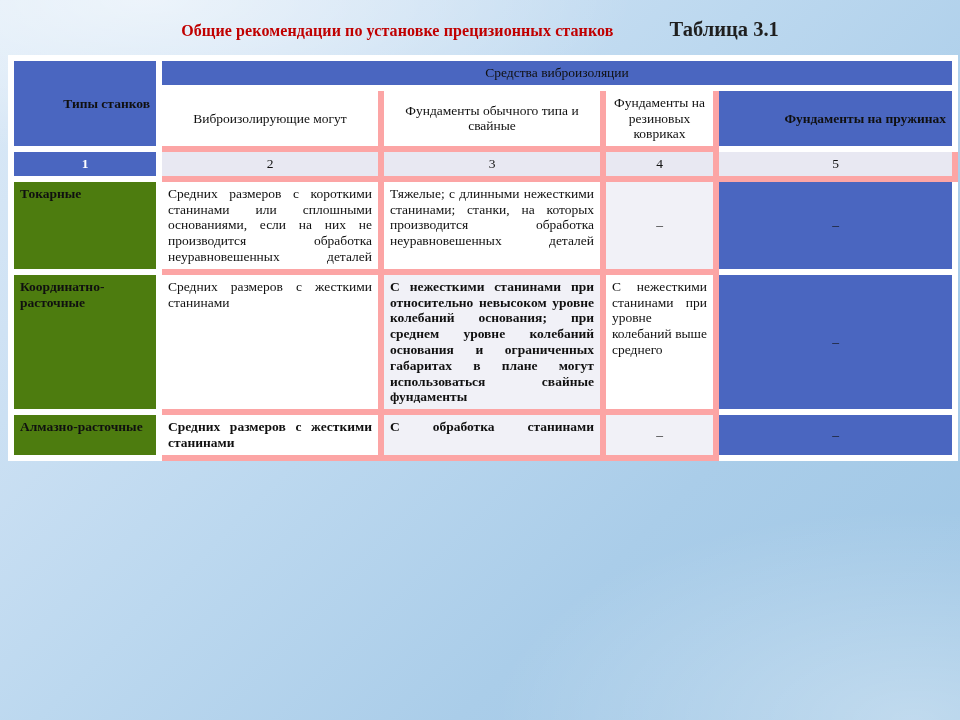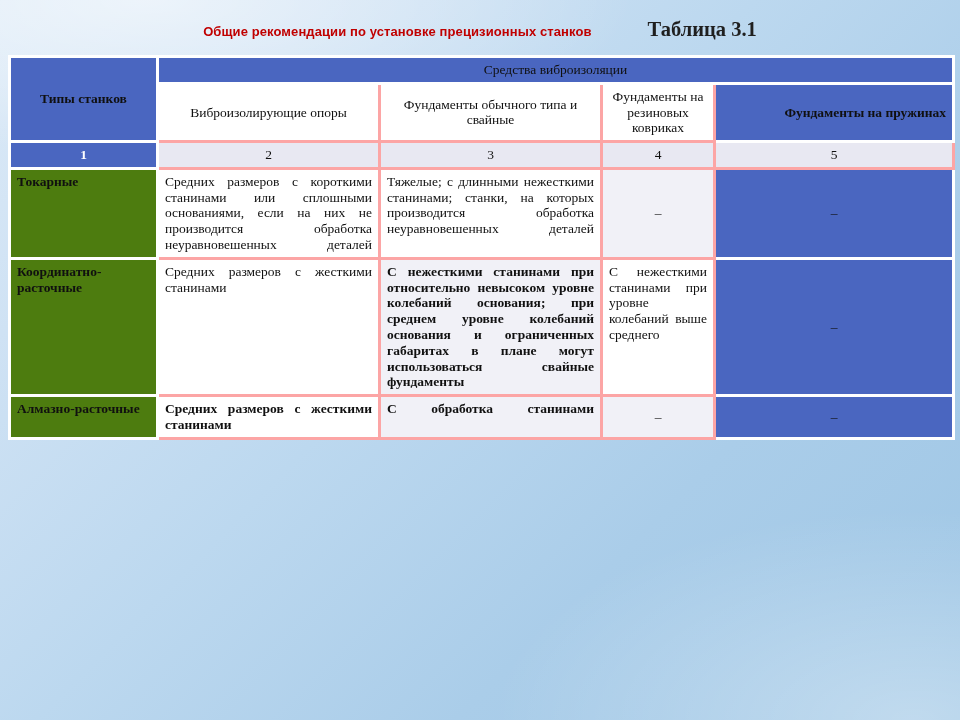--- a/index.html
+++ b/index.html
@@ -33,22 +33,22 @@
   }
   .title-bar {
     position: relative;
     padding-top: 18px;
     text-align: center;
     z-index: 2;
   }
   .title-main {
     display: inline-block;
     color: #c00000;
-    font-family: Liberation Sans, sans-serif;
-    font-size: 13px;
+    font-family: Liberation Serif, serif;
+    font-size: 16px;
     font-weight: bold;
     letter-spacing: 0.1px;
   }
   .title-num {
     display: inline-block;
     color: #1f1f1f;
     font-family: "Liberation Serif", serif;
     font-size: 20.5px;
     font-weight: bold;
     margin-left: 52px;
@@ -58,39 +58,39 @@
     z-index: 2;
     margin: 14px 8px 0 8px;
   }
   table.tbl {
     border-collapse: collapse;
     width: 944px;
     table-layout: fixed;
     background: #ffffff;
   }
   table.tbl td, table.tbl th {
-    border: 3px solid #fca5a5;
+    border: 6px solid #fca5a5;
     vertical-align: top;
     padding: 4px 6px;
     font-family: "Liberation Serif", serif;
     font-size: 13.5px;
     line-height: 1.17;
     color: #101010;
     box-sizing: border-box;
   }
   .hdr-blue {
     background: #4a66c0;
     color: #ffffff;
     font-weight: bold;
     text-align: right;
     vertical-align: middle !important;
     border-color: #ffffff !important;
   }
   .hdr-blue.left {
-    text-align: center;
+    text-align: right;
   }
   .hdr-white {
     background: #ffffff;
     color: #1a1a1a;
     text-align: center;
     vertical-align: middle !important;
     font-size: 14px;
   }
   .hdr-span {
     background: #4a66c0;
@@ -180,21 +180,21 @@
         <col style="width:222px">
         <col style="width:113px">
         <col style="width:239px">
       </colgroup>
       <tbody>
         <tr>
           <td class="hdr-blue left" rowspan="2">Типы станков</td>
           <td class="hdr-span" colspan="4">Средства виброизоляции</td>
         </tr>
         <tr>
-          <td class="hdr-white">Виброизолирующие опоры</td>
+          <td class="hdr-white">Виброизолирующие могут</td>
           <td class="hdr-white">Фундаменты обычного типа и свайные</td>
           <td class="hdr-white">Фундаменты на резиновых ковриках</td>
           <td class="hdr-blue">Фундаменты на пружинах</td>
         </tr>
         <tr class="numrow">
           <td class="first">1</td>
           <td>2</td>
           <td>3</td>
           <td>4</td>
           <td>5</td>

